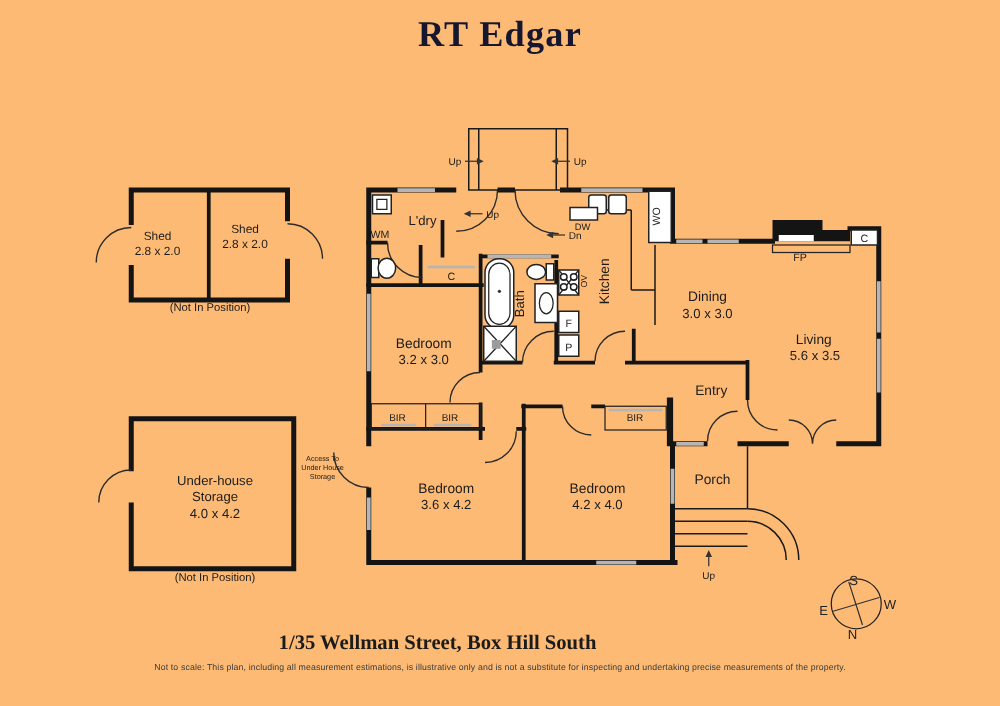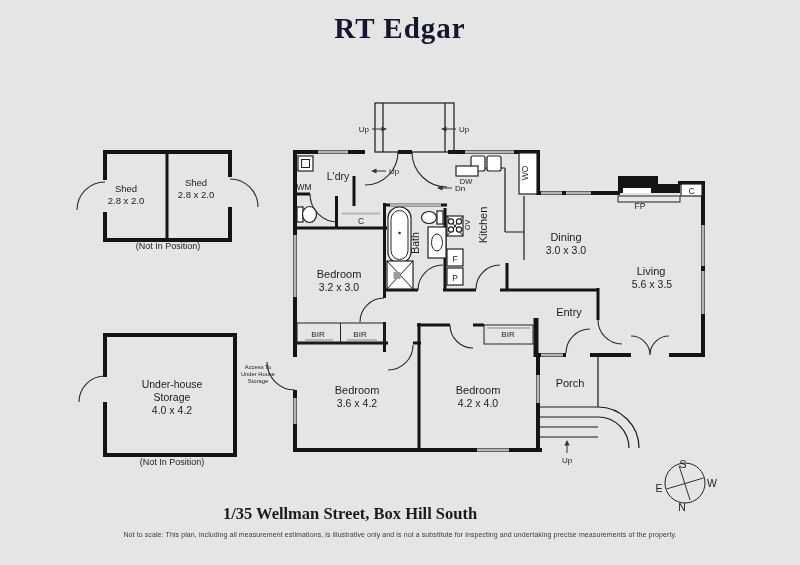--- a/index.html
+++ b/index.html
@@ -1,16 +1,16 @@
 <!DOCTYPE html>
 <html><head>
 <meta charset="utf-8">
 <style>
   html,body{margin:0;padding:0;background:#fff;}
-  .page{position:relative;width:800px;height:565px;background:#e5e5e5;overflow:hidden;
+  .page{position:relative;width:800px;height:565px;background:#fdba74;overflow:hidden;
         font-family:"Liberation Sans",sans-serif;}
   .title{position:absolute;top:12px;left:0;width:800px;text-align:center;
          font-family:"Liberation Serif",serif;font-weight:700;font-size:29px;
          letter-spacing:1px;color:#16172f;}
   .address{position:absolute;top:504px;left:0;width:700px;text-align:center;
            font-family:"Liberation Serif",serif;font-weight:600;font-size:16.5px;color:#1b1b1b;}
   .disclaimer{position:absolute;top:531px;left:0;width:800px;text-align:center;
               font-size:7px;color:#3a3a3a;letter-spacing:.1px;}
   svg{position:absolute;top:0;left:0;}
   svg text{font-family:"Liberation Sans",sans-serif;fill:#1c1c1c;}

